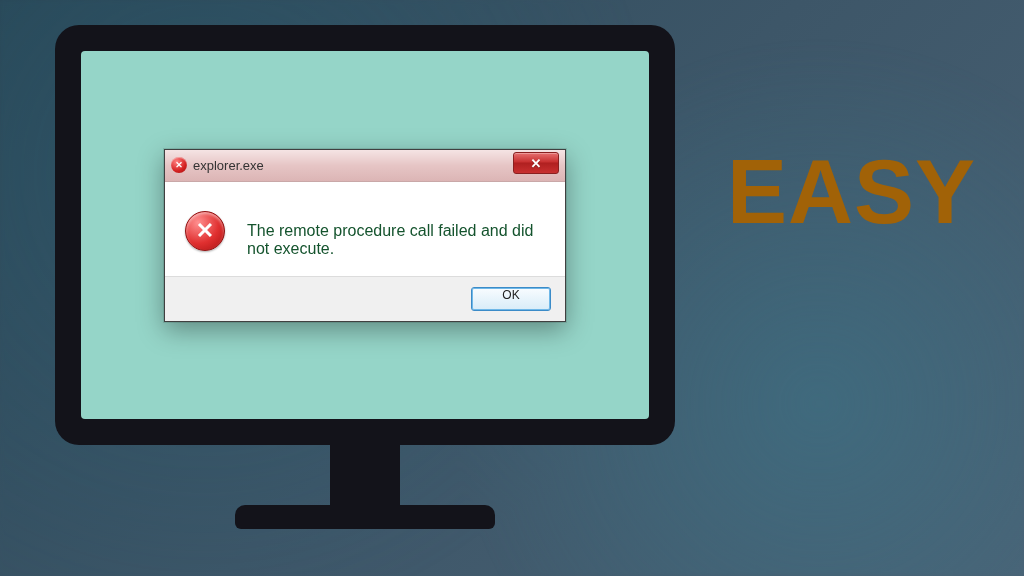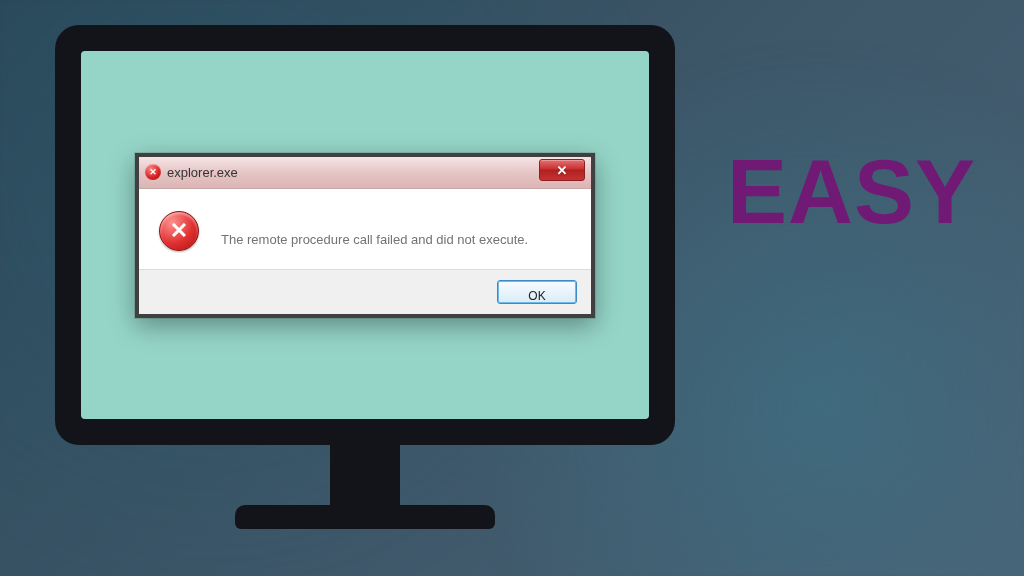--- a/index.html
+++ b/index.html
@@ -50,23 +50,23 @@
       margin: 0 auto;
     }
     .monitor-base {
       width: 260px;
       height: 24px;
       background: #13131a;
       margin: 0 auto;
       border-radius: 10px 10px 6px 6px;
     }
     .dialog {
-      width: 460px;
+      width: 402px;
       background: #fdfdfd;
-      border: 4px solid #404040;
+      border: 1px solid #404040;
       box-shadow: 0 8px 24px rgba(0,0,0,0.35), 0 0 0 1px rgba(0,0,0,0.1);
       position: relative;
     }
     .titlebar {
       height: 32px;
       background: linear-gradient(to bottom, #f5e4e4 0%, #e6c5c5 50%, #dcb5b5 100%);
       border-bottom: 1px solid #c9a8a8;
       display: flex;
       align-items: center;
       padding: 0 6px;
@@ -141,50 +141,50 @@
       box-shadow: inset 0 2px 3px rgba(255,255,255,0.5), 0 1px 2px rgba(0,0,0,0.3);
       border: 1px solid #901010;
     }
     .error-circle-x {
       color: #fff;
       font-size: 22px;
       font-weight: bold;
       line-height: 1;
     }
     .dialog-message {
-      font-size: 13px;
-      color: #737373;
+      font-size: 16px;
+      color: #14532d;
       padding-top: 18px;
     }
     .dialog-footer {
       background: #f0f0f0;
       border-top: 1px solid #dcdcdc;
       padding: 10px 14px;
       display: flex;
       justify-content: flex-end;
     }
     .ok-btn {
       min-width: 80px;
       height: 24px;
       background: linear-gradient(to bottom, #f8fcff, #d8ecf8);
       border: 1px solid #3b8bc8;
       border-radius: 3px;
       font-size: 12px;
       color: #222;
       cursor: pointer;
       box-shadow: 0 0 0 1px #6fb8e8 inset;
       display: flex;
-      align-items: flex-end;
+      align-items: flex-start;
       justify-content: center;
     }
     .headline {
       position: absolute;
       right: 48px;
       top: 150px;
-      color: #701a75;
+      color: #a16207;
       font-family: Impact, "Arial Black", sans-serif;
       font-weight: 900;
       font-size: 90px;
       line-height: 0.95;
       letter-spacing: 1px;
       text-align: left;
       -webkit-font-smoothing: antialiased;
     }
     .headline .line2 { letter-spacing: 0px; }
   </style>

